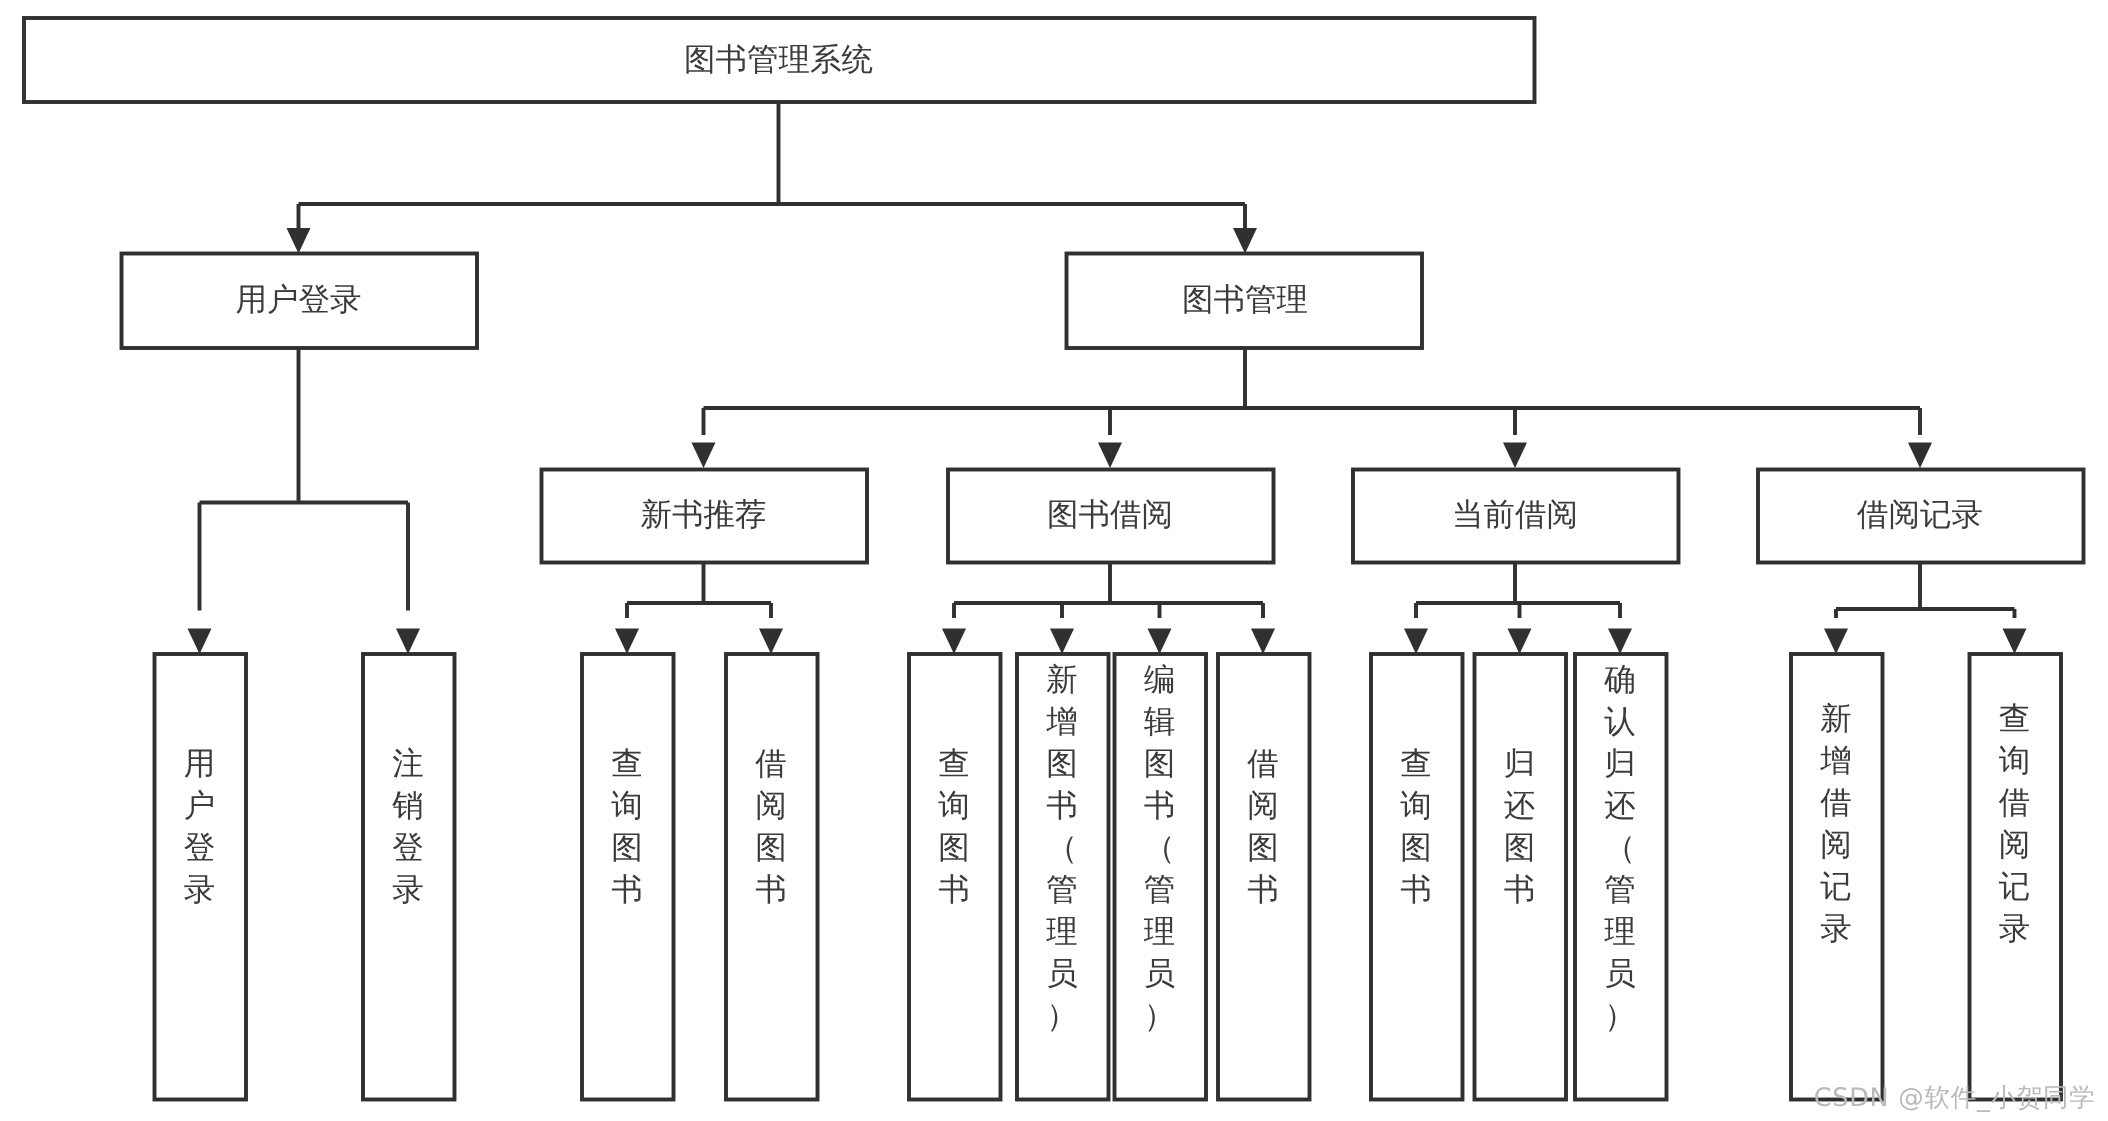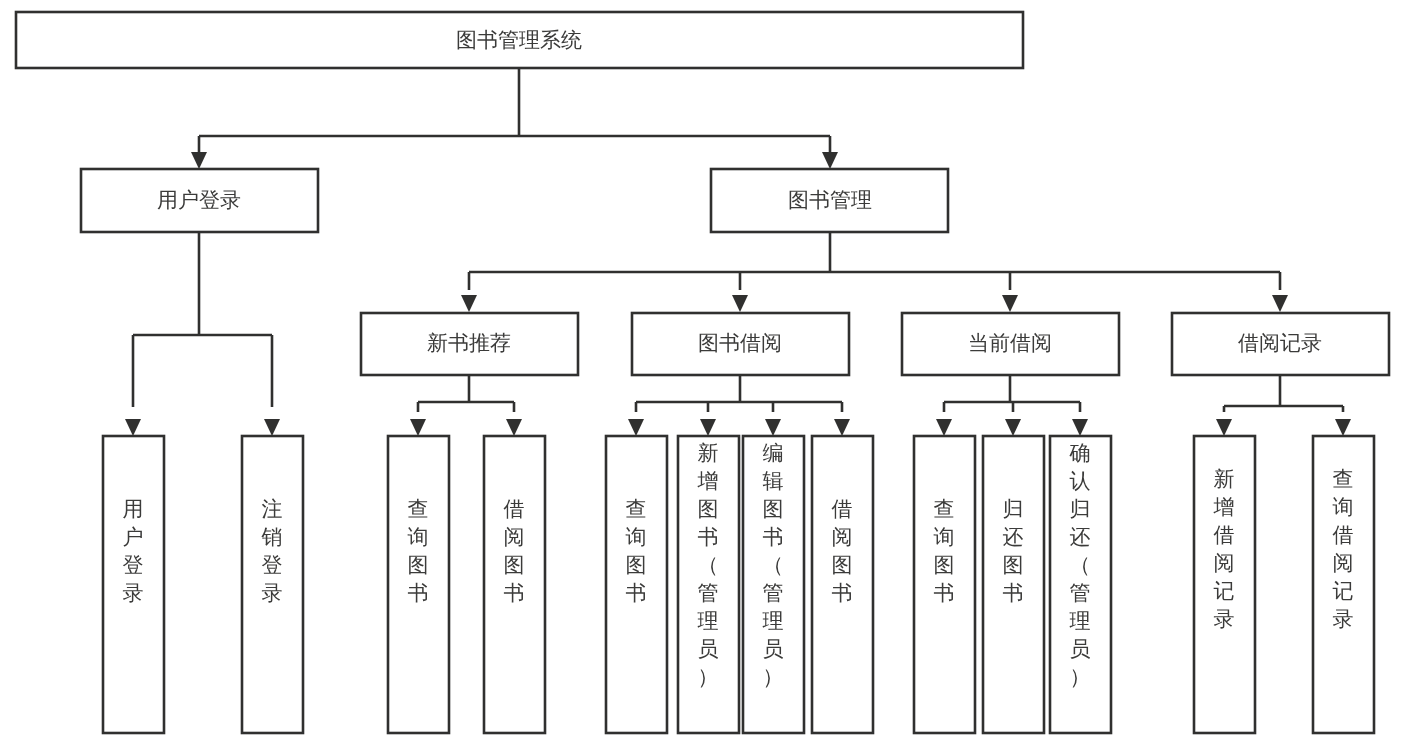--- a/index.html
+++ b/index.html
@@ -233,13 +233,14 @@
       <rect class="node-rect" x="1194" y="436" width="61" height="297"></rect>
       <text class="node-label-vert" x="1224" y="486"><tspan x="1224" y="486">新</tspan><tspan x="1224" y="514">增</tspan><tspan x="1224" y="542">借</tspan><tspan x="1224" y="570">阅</tspan><tspan x="1224" y="598">记</tspan><tspan x="1224" y="626">录</tspan></text>
     </g>
     <g>
       <rect class="node-rect" x="1313" y="436" width="61" height="297"></rect>
       <text class="node-label-vert" x="1343" y="486"><tspan x="1343" y="486">查</tspan><tspan x="1343" y="514">询</tspan><tspan x="1343" y="542">借</tspan><tspan x="1343" y="570">阅</tspan><tspan x="1343" y="598">记</tspan><tspan x="1343" y="626">录</tspan></text>
     </g>
 
   </svg>
 
+  <div class="watermark">CSDN @软件_小贺同学</div>
 </div>
 
 </body></html>

